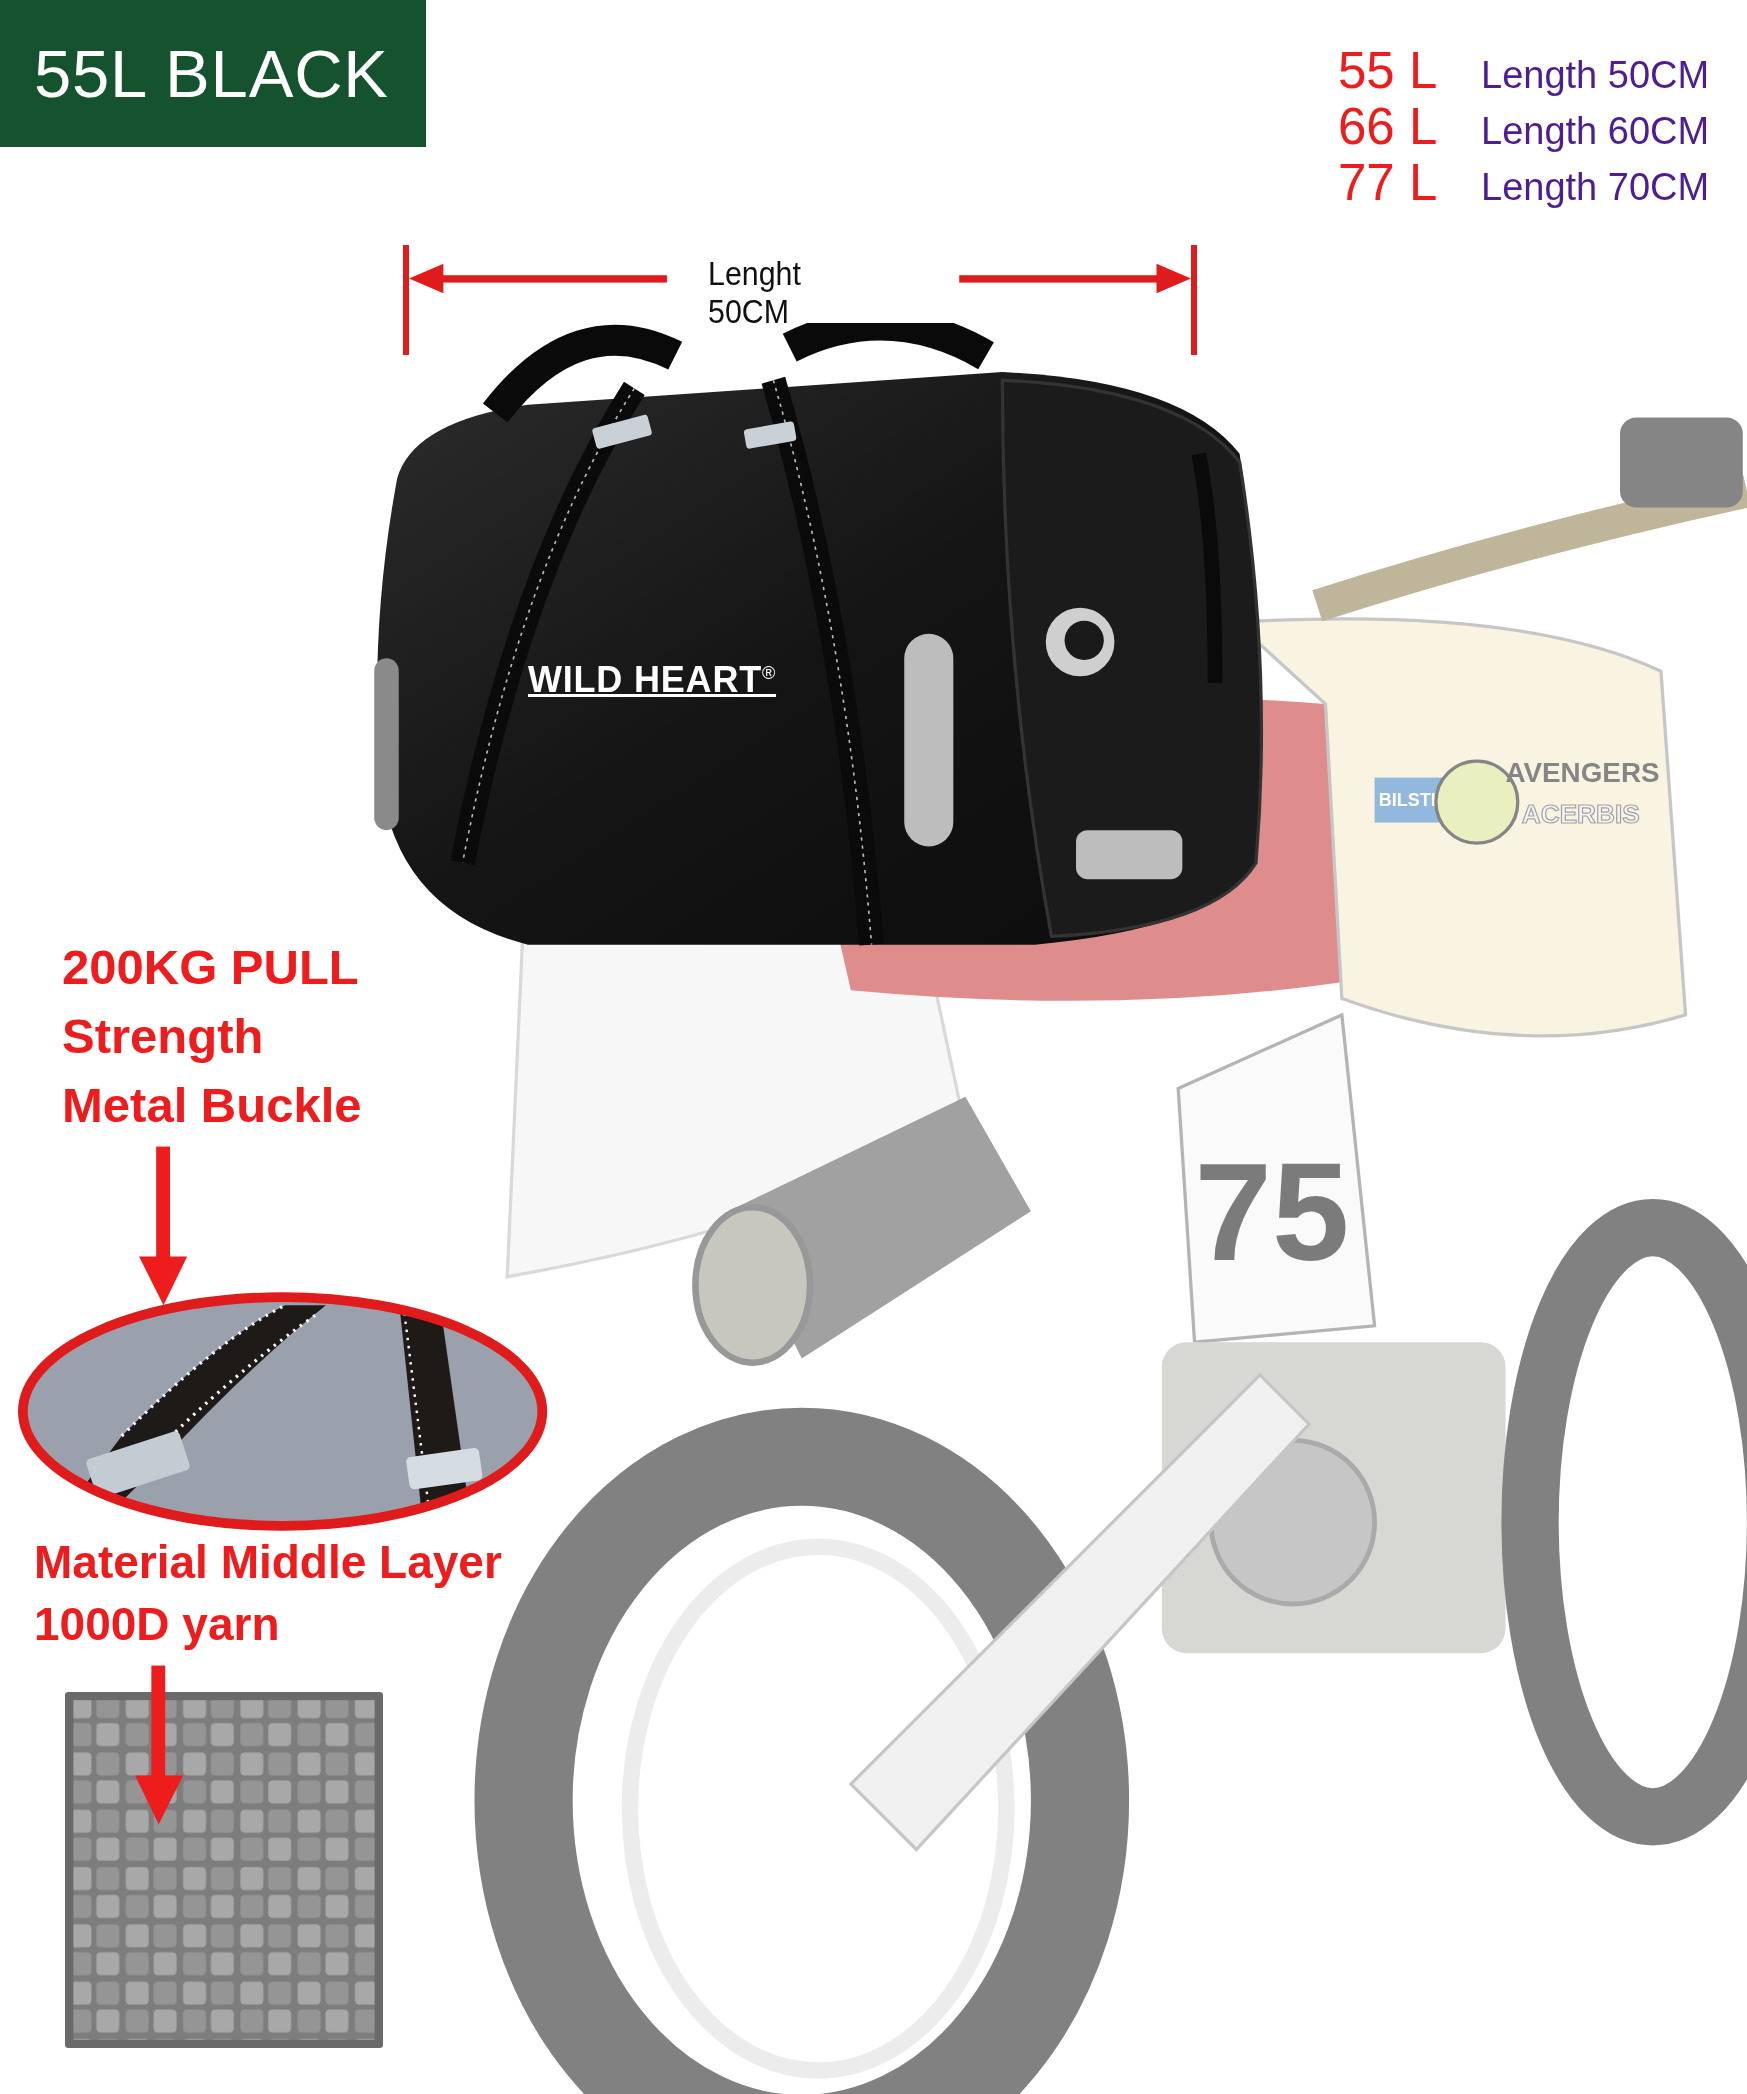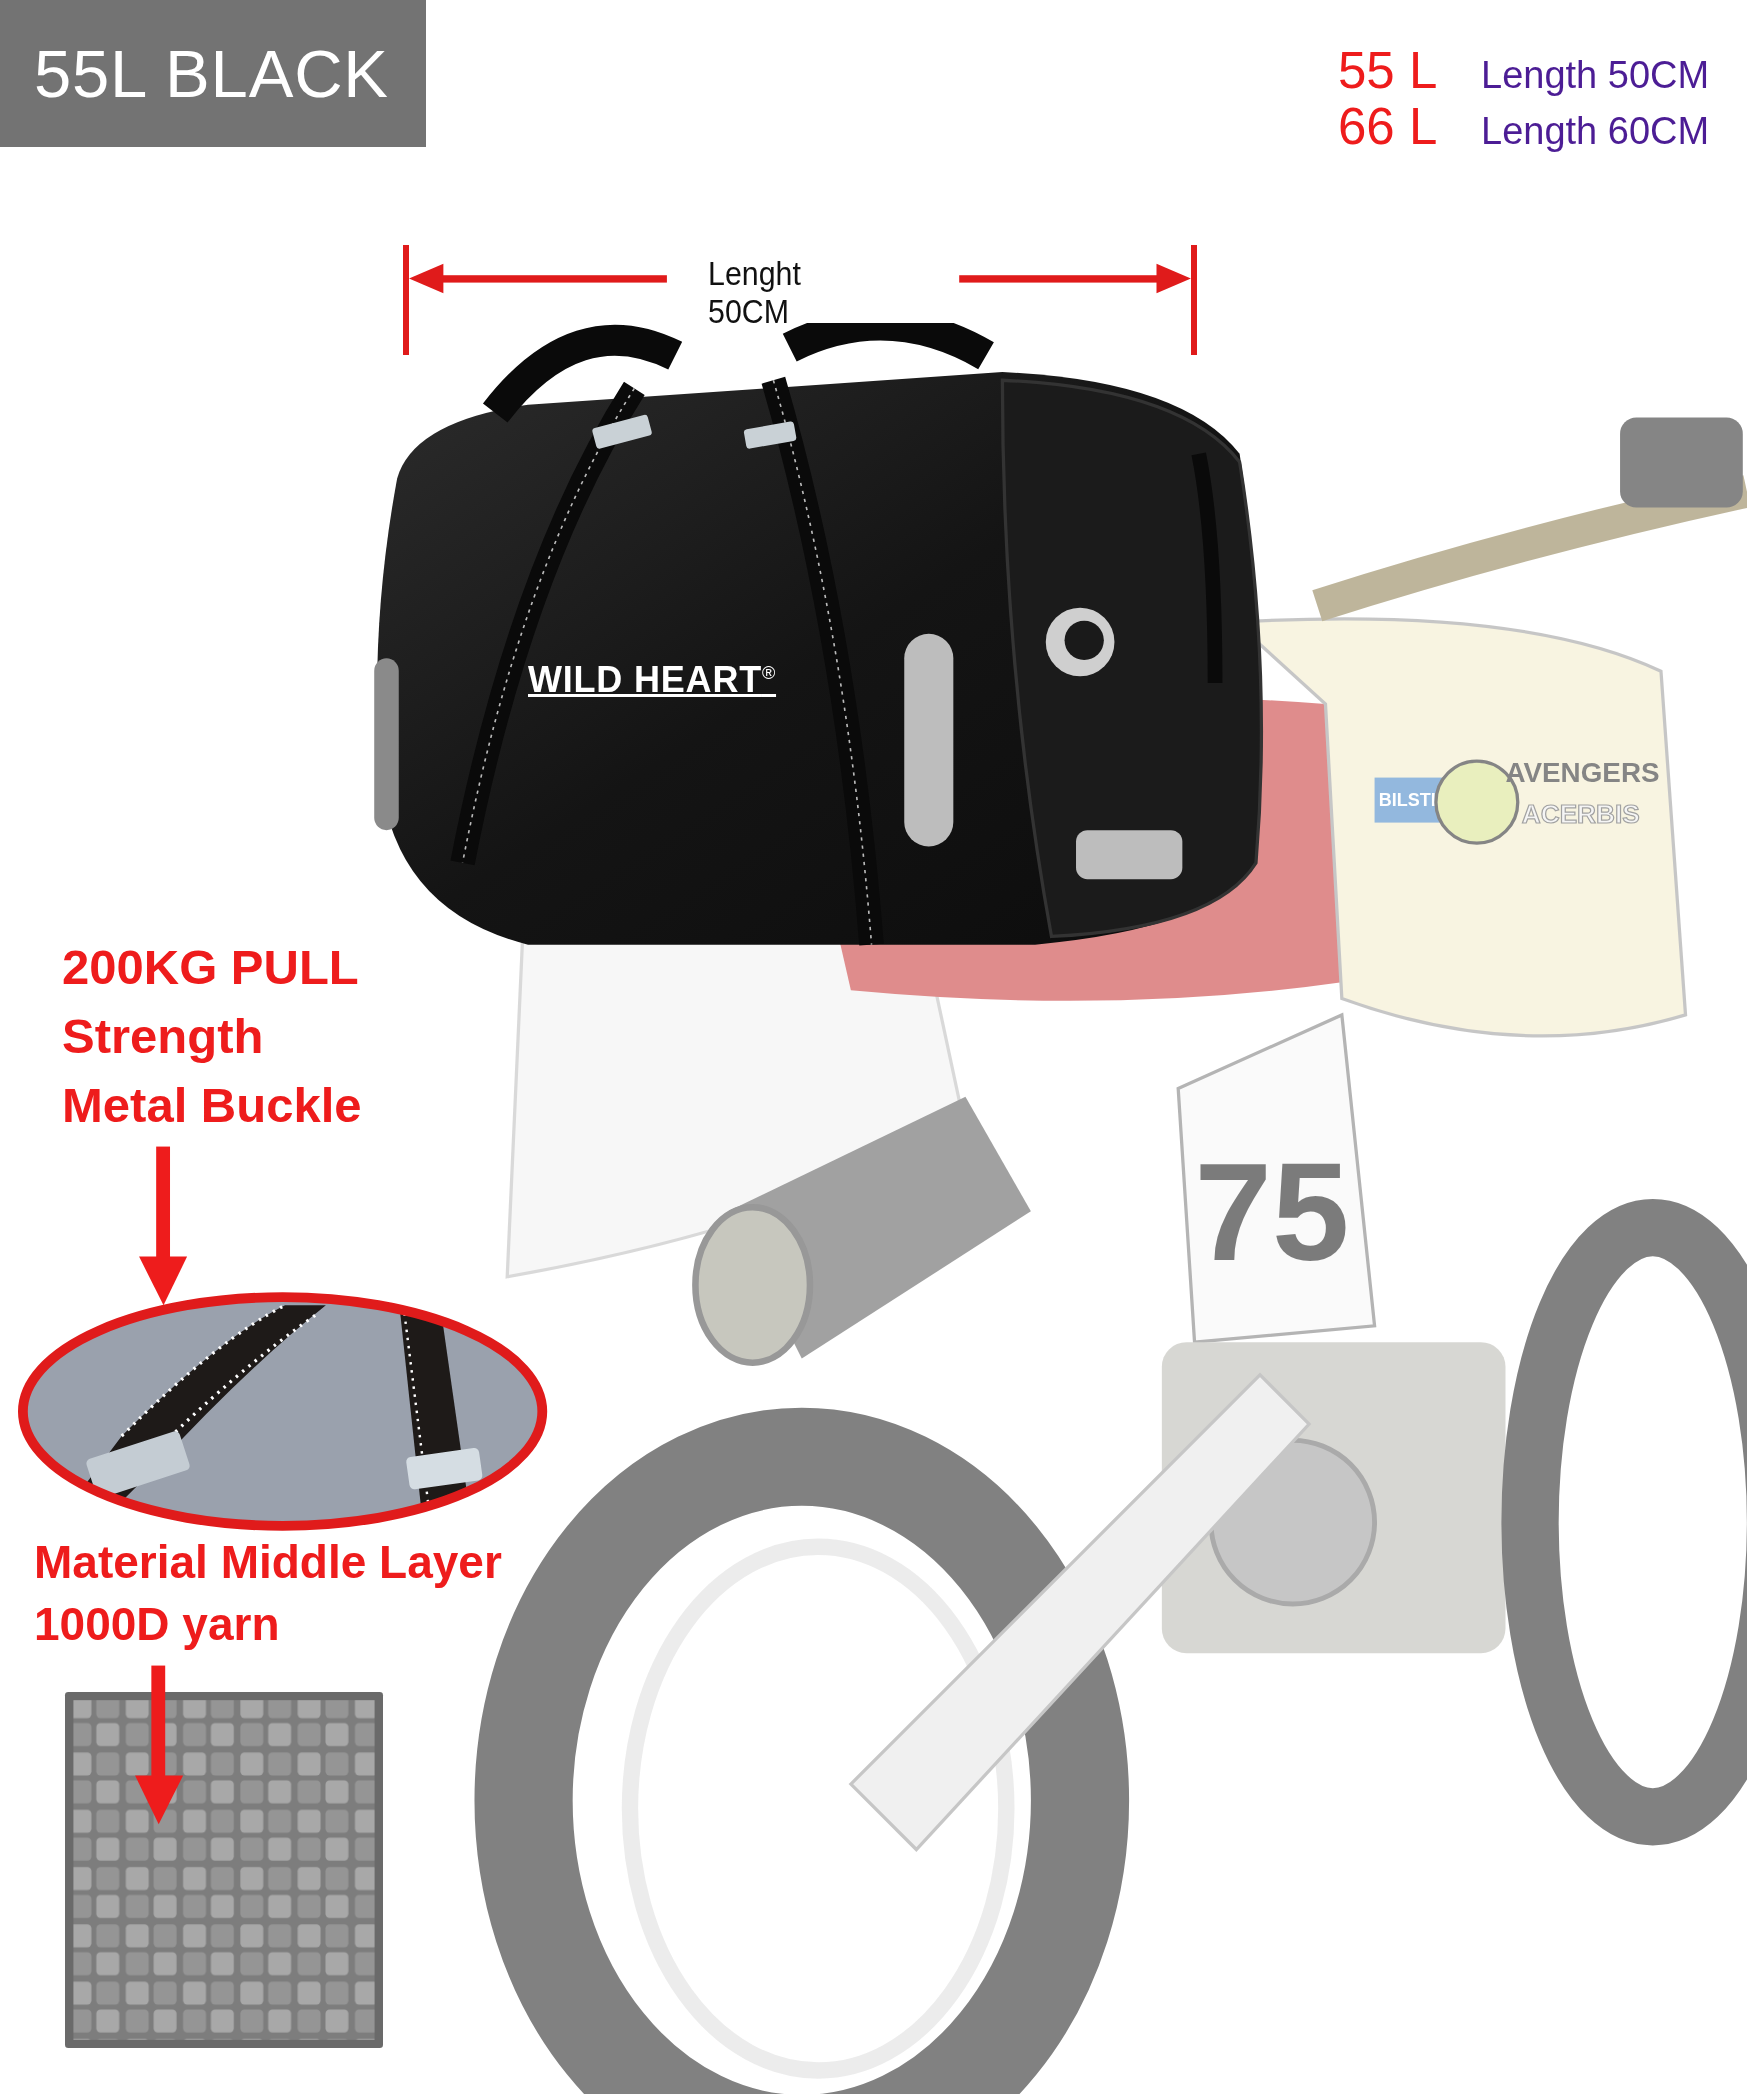--- a/index.html
+++ b/index.html
@@ -1,20 +1,20 @@
 <!DOCTYPE html>
 <html style="font-size:13px"><head>
 <meta charset="utf-8">
 <style>
   html, body { margin: 0; padding: 0; background: #ffffff; }
   body { width: 1747px; height: 2095px; position: relative; overflow: hidden; font-family: "Liberation Sans", sans-serif; }
   .abs { position: absolute; }
 
   
-  .title-badge { left: 0; top: 0; width: 426px; height: 147px; background: #737373; display: flex; align-items: center; }
+  .title-badge { left: 0; top: 0; width: 426px; height: 147px; background: #14532d; display: flex; align-items: center; }
   .title-badge span { color: #fff; font-size: 67px; padding-left: 34px; letter-spacing: 0.8px; }
 
   
   .size-table { left: 1305px; top: 41px; }
   .size-row { display: flex; align-items: baseline; height: 56px; margin-left: 33px; }
   .size-vol { color: #ee1c1c; font-size: 51px; width: 143px; }
   .size-len { color: #4c1d95; font-size: 38px; }
 
   
   .dim-line { background: #e01b1b; }
@@ -47,20 +47,24 @@
 </div>
 
 <div class="abs size-table">
   <div class="size-row">
     <span class="size-vol">55 L</span>
     <span class="size-len">Length 50CM</span>
   </div>
   <div class="size-row">
     <span class="size-vol">66 L</span>
     <span class="size-len">Length 60CM</span>
+  </div>
+  <div class="size-row">
+    <span class="size-vol">77 L</span>
+    <span class="size-len">Length 70CM</span>
   </div>
 </div>
 
 <div class="abs" style="left:0;top:0;">
   <div class="abs dim-line" style="left:403px;top:245px;width:5.7px;height:110px;"></div>
   <div class="abs dim-line" style="left:1191px;top:245px;width:5.7px;height:110px;"></div>
   <svg class="abs" style="left:409px;top:262px;" width="786" height="33" viewBox="0 0 960 40">
     <rect x="40" y="16" width="275" height="9" fill="#e01b1b"></rect>
     <polygon points="0,20 42,2 42,38" fill="#e01b1b"></polygon>
     <rect x="672" y="16" width="245" height="9" fill="#e01b1b"></rect>

